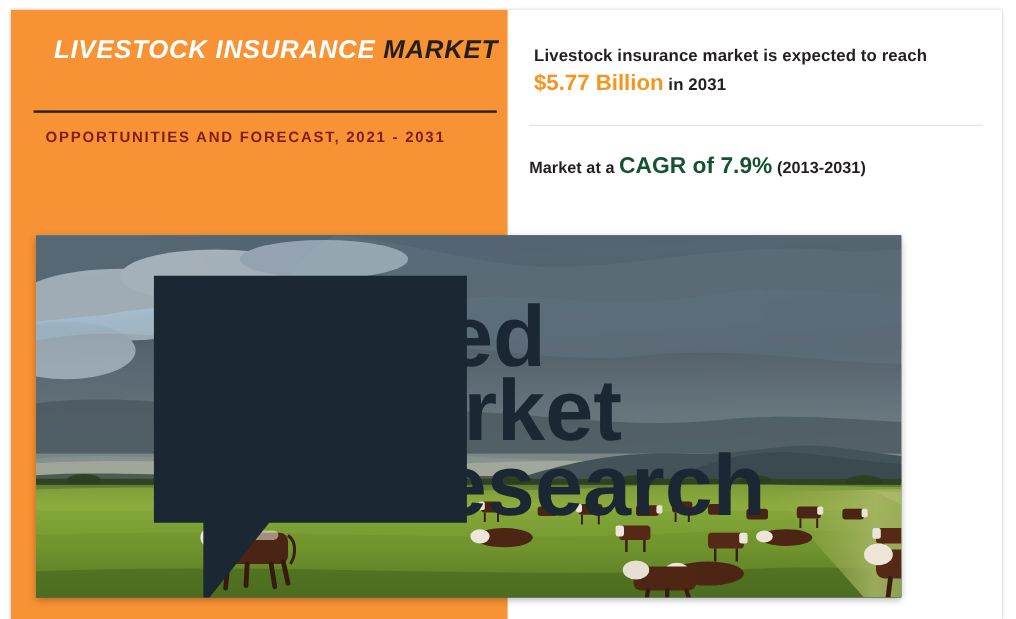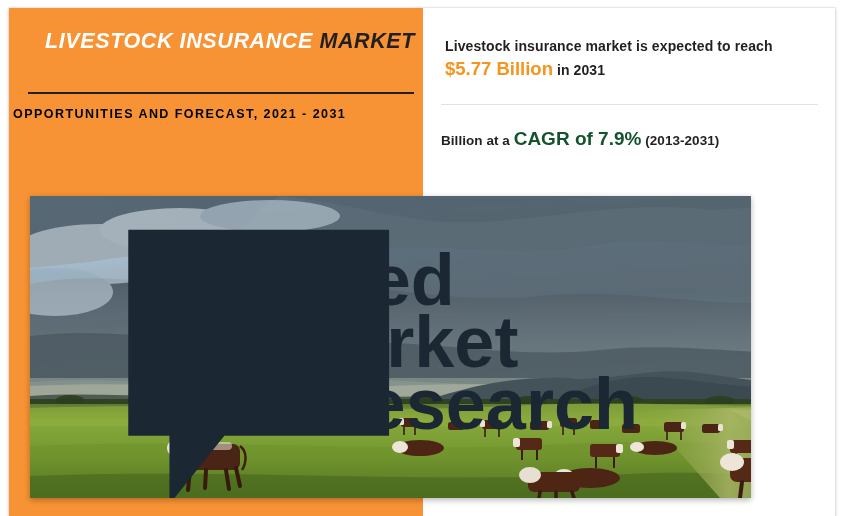--- a/index.html
+++ b/index.html
@@ -28,23 +28,23 @@
     position:absolute;left:36px;top:20px;width:380px;
     font-size:21.5px;font-weight:bold;letter-spacing:0.6px;
     line-height:1.22;color:#ffffff;margin:0;font-style:italic;
   }
   .headline .dark{color:#231F20;}
   .rule-dark{
     position:absolute;left:19px;top:84px;width:386px;height:2px;
     background:#231F20;
   }
   .subhead{
-    position:absolute;left:4px;top:97px;width:390px;
+    position:absolute;left:29px;top:97px;width:390px;
     font-size:12.5px;font-weight:bold;letter-spacing:1.45px;
-    line-height:1.55;color:#000000;margin:0;
+    line-height:1.55;color:#7f1d1d;margin:0;
   }
 
   
   .right-col{
     position:absolute;left:432px;top:24px;width:378px;
   }
   .stat-line{
     font-size:14px;font-weight:bold;color:#231F20;
     line-height:1.45;margin:4px;
     letter-spacing:0.1px;
@@ -89,21 +89,21 @@
 
     <div class="orange-panel">
       <h1 class="headline"><span>LIVESTOCK INSURANCE</span> <span class="dark">MARKET</span></h1>
       <div class="rule-dark"></div>
       <div class="subhead">OPPORTUNITIES AND FORECAST, 2021 - 2031</div>
     </div>
 
     <div class="right-col">
       <p class="stat-line"><span>Livestock insurance market is expected to reach</span> <span class="accent">$5.77 Billion</span> <span>in 2031</span></p>
       <div class="rule-light"></div>
-      <p class="growth-line"><span>Billion at a</span> <span class="accent">CAGR of 7.9%</span> <span>(2013-2031)</span></p>
+      <p class="growth-line"><span>Market at a</span> <span class="accent">CAGR of 7.9%</span> <span>(2013-2031)</span></p>
     </div>
 
     <div class="photo">
       <svg viewBox="0 0 786 302" preserveAspectRatio="none">
         <defs>
           <linearGradient id="skyG" x1="0" y1="0" x2="0.25" y2="1">
             <stop offset="0" stop-color="#4a86b8"></stop>
             <stop offset="0.30" stop-color="#5c7f96"></stop>
             <stop offset="0.62" stop-color="#5a6a75"></stop>
             <stop offset="1" stop-color="#6e7d82"></stop>

